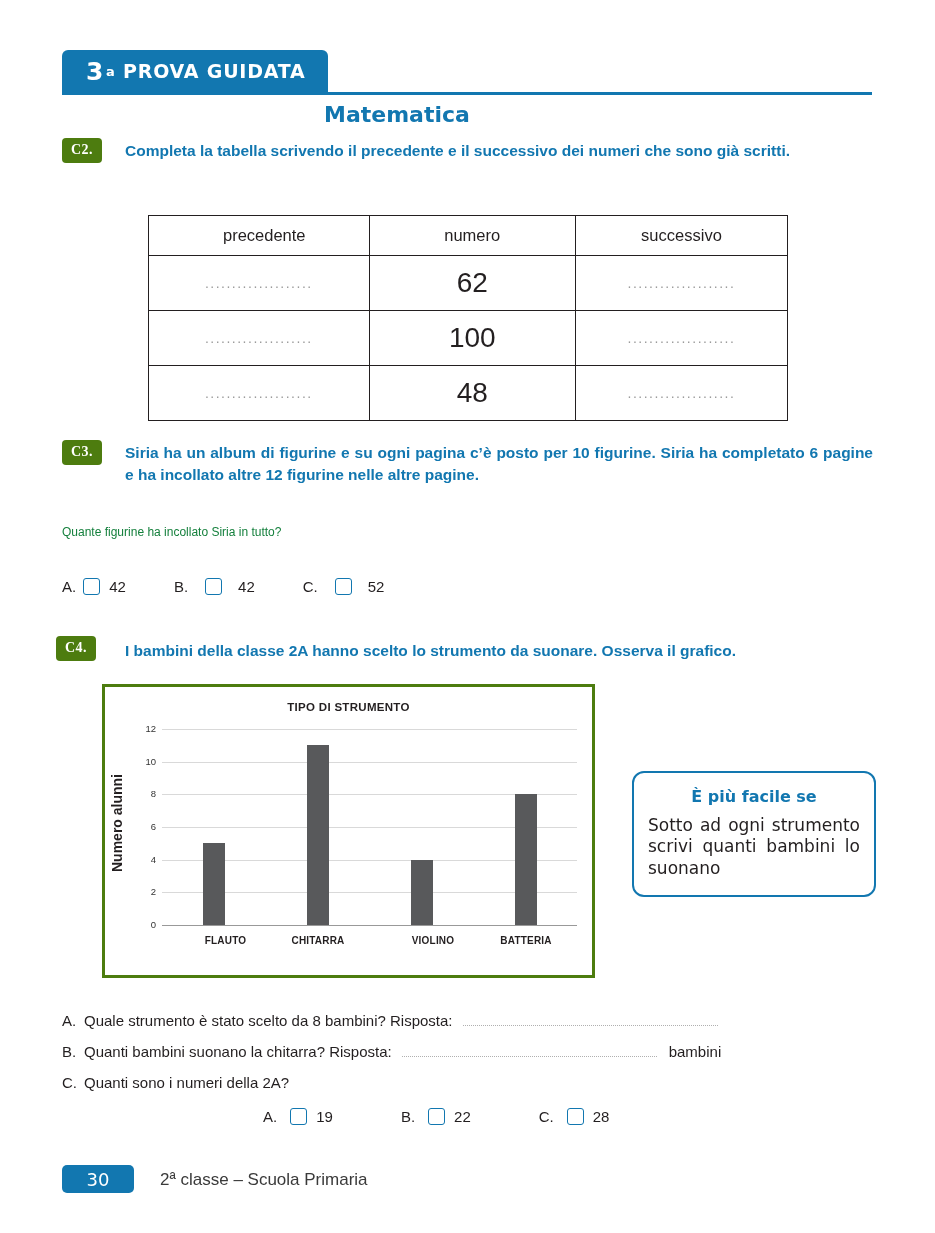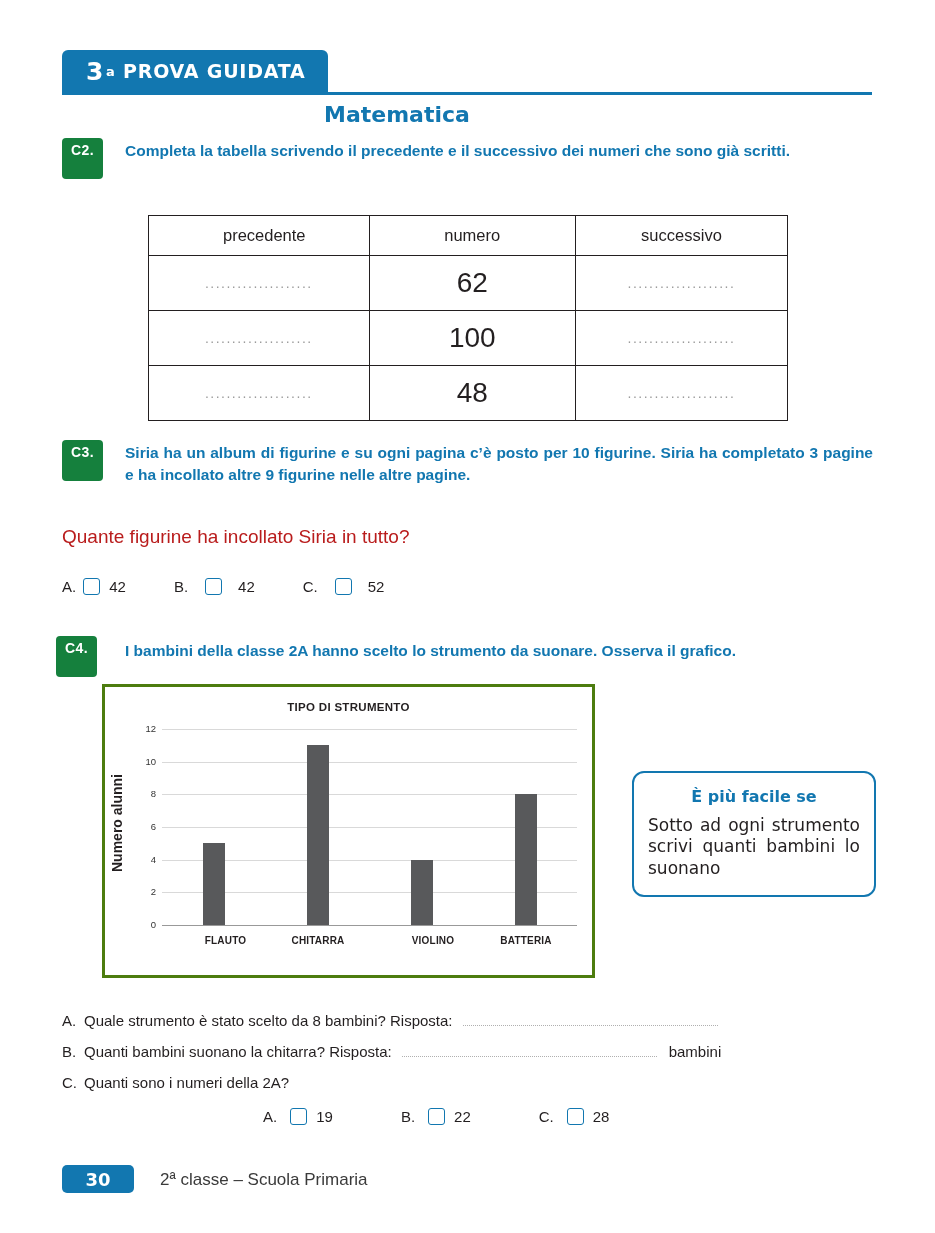--- a/index.html
+++ b/index.html
@@ -73,41 +73,41 @@
     left: 0;
     top: 42px;
     width: 810px;
     height: 3px;
     background: #1277b0;
   }
 
   
   .badge {
     position: absolute;
-    background: #15803d;
+    background: #4d7c0f;
     color: #ffffff;
     font-size: 14px;
     font-weight: bold;
     border-radius: 4px;
-    padding: 4px 9px 21px 9px;
-    font-family: Liberation Sans, sans-serif;
+    padding: 4px 9px 5px 9px;
+    font-family: Liberation Serif, serif;
     letter-spacing: 0.4px;
   }
 
   .q-text {
     position: absolute;
     color: #1277b0;
     font-size: 15.5px;
     font-weight: bold;
     line-height: 1.45;
   }
   .plain-text {
     position: absolute;
-    color: #b91c1c;
-    font-size: 19px;
+    color: #15803d;
+    font-size: 12px;
     line-height: 1.5;
   }
 
   
   .tbl {
     position: absolute;
     left: 148px;
     top: 215px;
     width: 640px;
     border-collapse: collapse;
@@ -299,21 +299,21 @@
   .footer-badge {
     position: absolute;
     left: 62px;
     top: 1165px;
     width: 72px;
     height: 28px;
     background: #1277b0;
     border-radius: 5px;
     color: #ffffff;
     font-size: 18px;
-    font-weight: bold;
+    font-weight: normal;
     display: flex;
     align-items: center;
     justify-content: center;
     font-family: "DejaVu Sans", sans-serif;
   }
   .footer-text {
     position: absolute;
     left: 160px;
     top: 1170px;
     font-size: 17px;
@@ -355,21 +355,21 @@
     </tr>
     <tr>
       <td><span class="dots">....................</span></td>
       <td class="num-big">48</td>
       <td><span class="dots">....................</span></td>
     </tr>
   </tbody>
     </table>
 
   <div class="badge" style="left:62px; top:440px;">C3.</div>
-  <div class="q-text" style="left:125px; top:442px; width:748px; text-align:justify;">Siria ha un album di figurine e su ogni pagina c’è posto per 10 figurine. Siria ha completato 3 pagine e ha incollato altre 9 figurine nelle altre pagine.</div>
+  <div class="q-text" style="left:125px; top:442px; width:748px; text-align:justify;">Siria ha un album di figurine e su ogni pagina c’è posto per 10 figurine. Siria ha completato 6 pagine e ha incollato altre 12 figurine nelle altre pagine.</div>
 
   <div class="plain-text" style="left:62px; top:523px; width:700px;">Quante figurine ha incollato Siria in tutto?</div>
 
   <div class="optrow" style="left:62px; top:578px;">
     <div class="opt" style="margin-right:48px;">
       <span class="opt-letter">A.</span>
       <span class="checkbox"></span>
       <span class="opt-val">42</span>
     </div>
     <div class="opt" style="margin-right:48px;">

